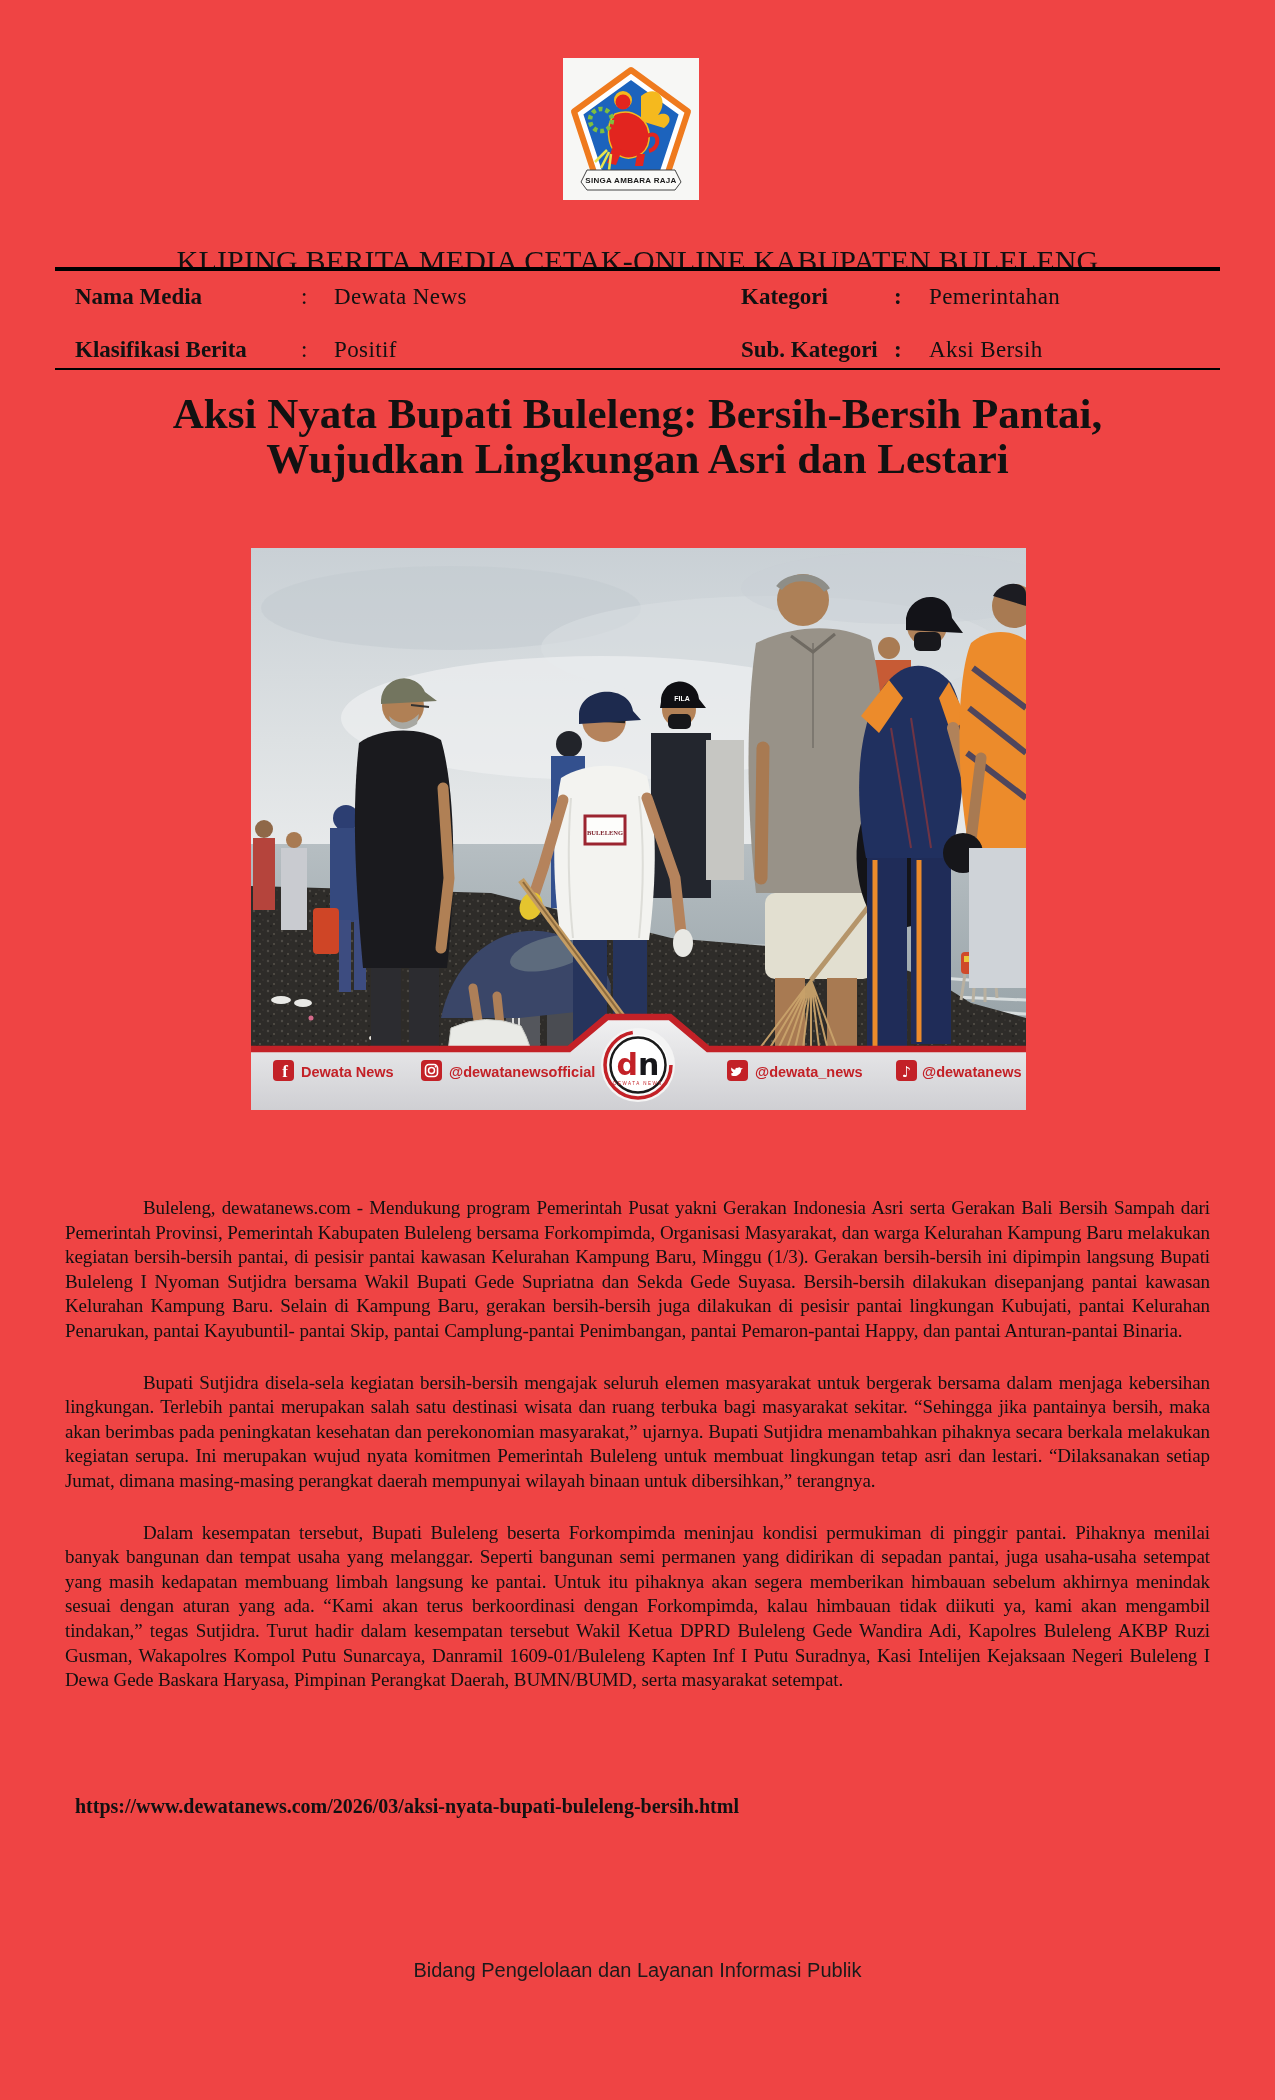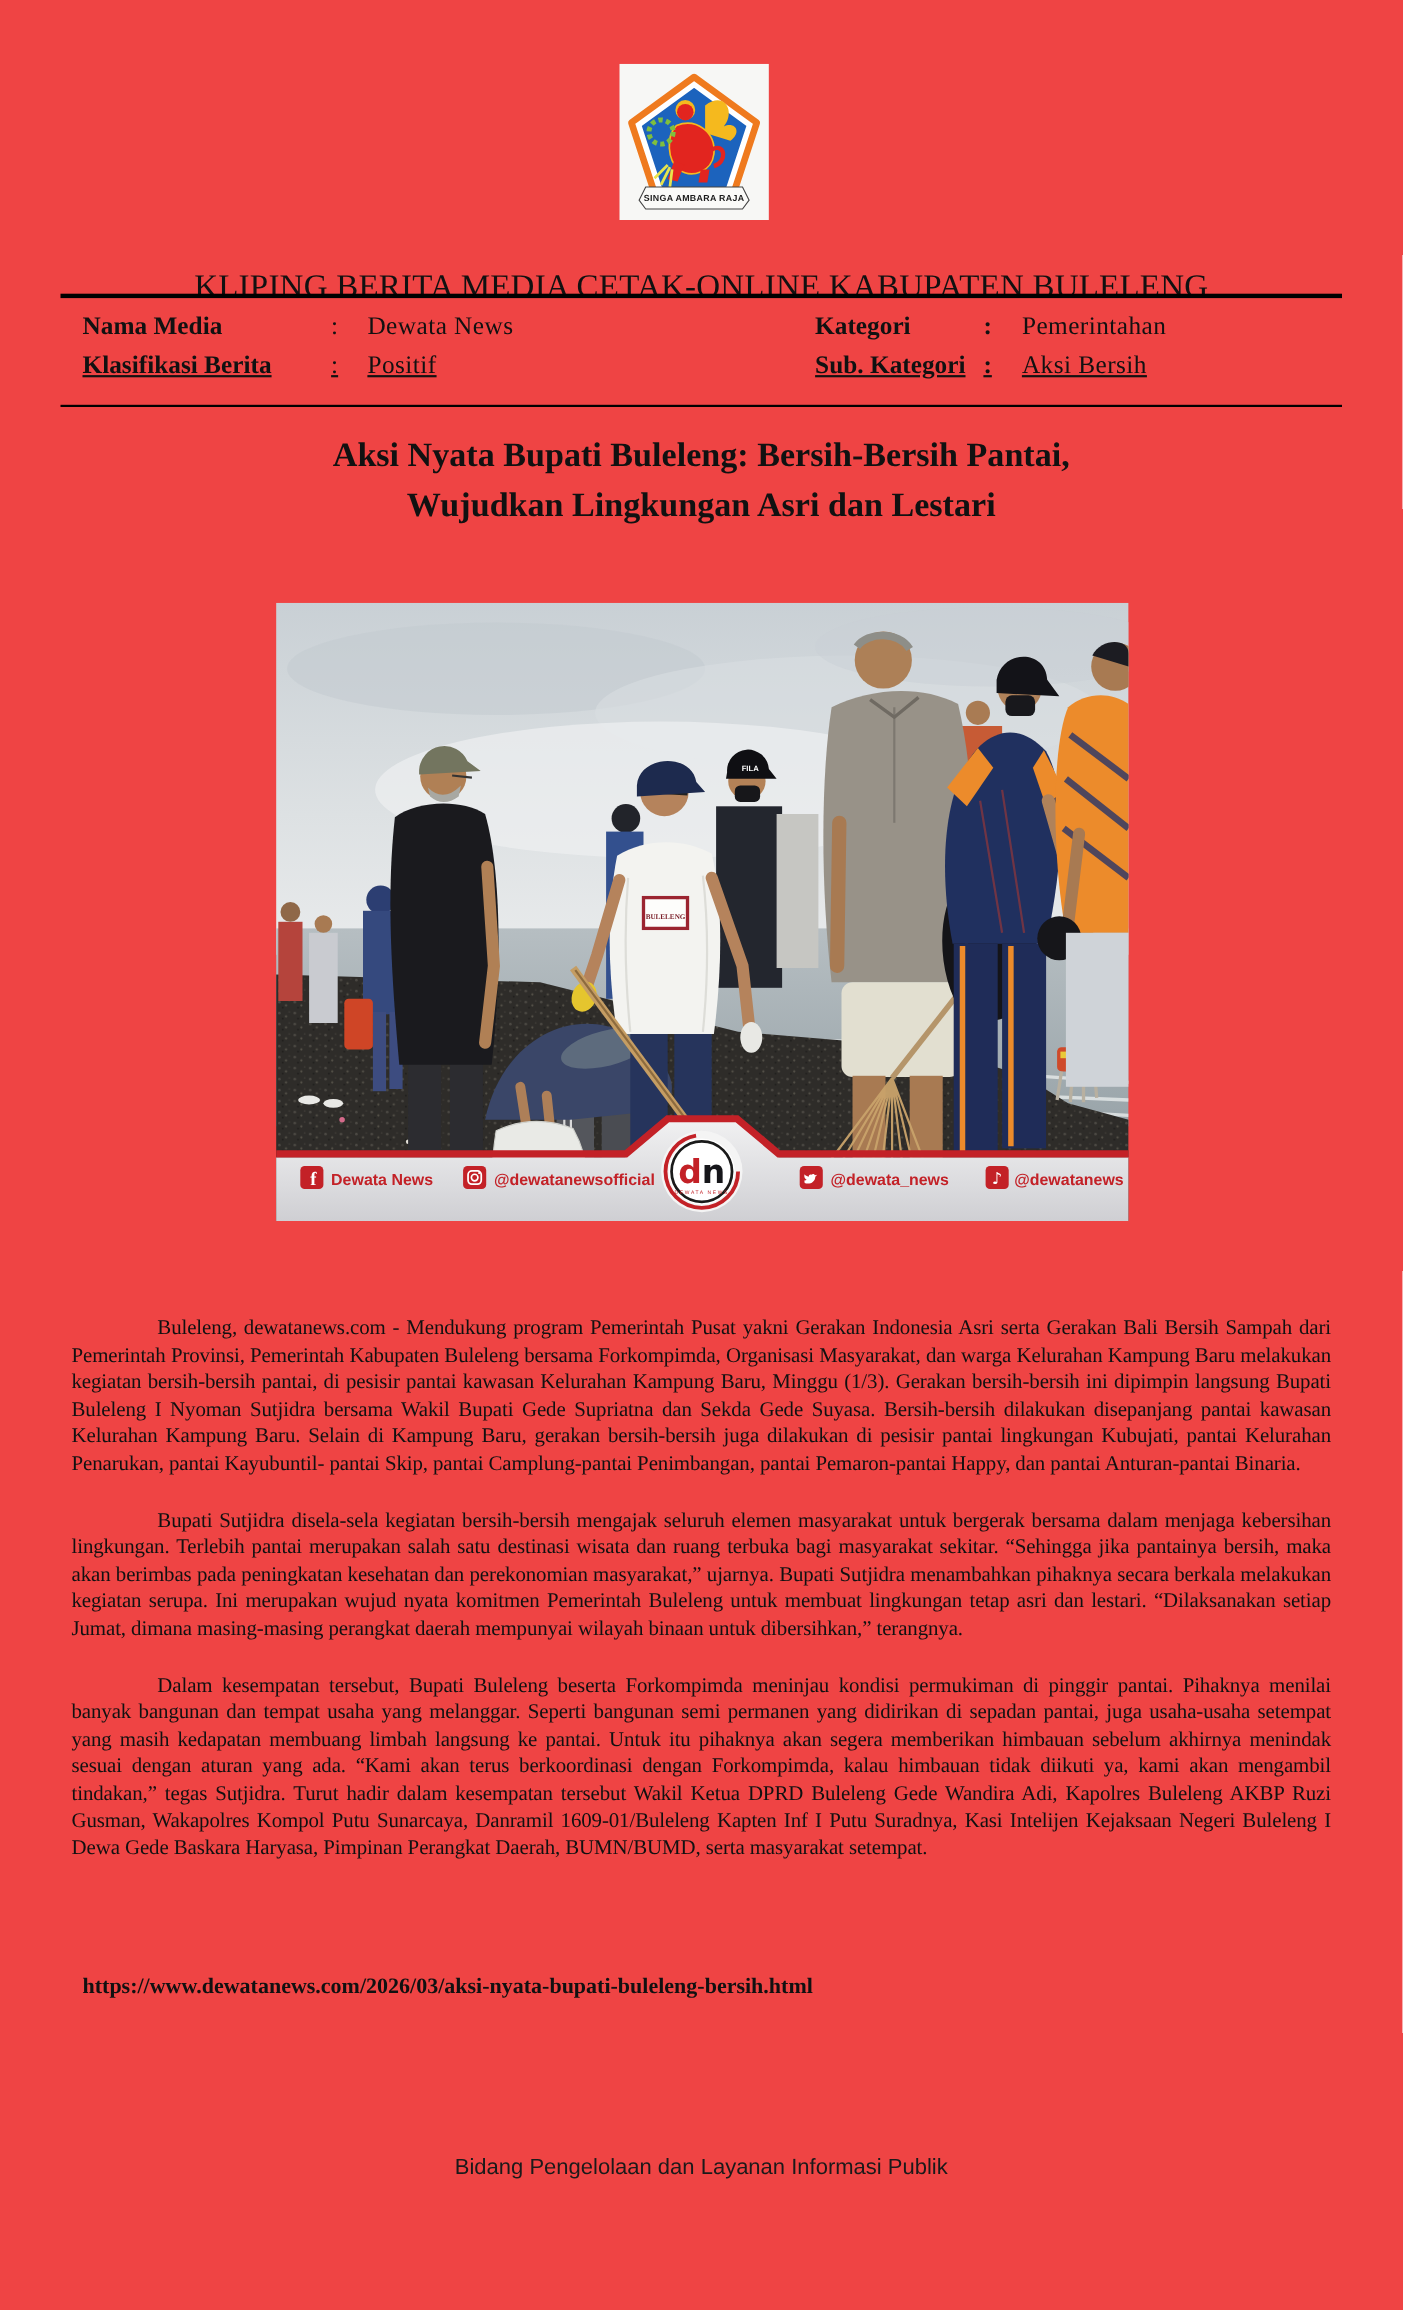--- a/index.html
+++ b/index.html
@@ -10,27 +10,27 @@
   
   .logo-box{left:563px;top:58px;width:136px;height:142px;}
   .doc-title{left:0;top:224px;width:1275px;text-align:center;font-size:30px;font-weight:normal;
              letter-spacing:0.2px;}
   .rule{left:55px;width:1165px;background:#000;}
   .rule-thick{top:267px;height:4px;}
   .rule-thin{top:368px;height:2px;}
 
   
   .meta{font-size:23px;white-space:nowrap;}
-  .m-r1{top:284px;} .m-r2{top:319px;text-decoration:underline;}
+  .m-r1{top:284px;} .m-r2{top:337px;}
   .m-llabel{left:75px;} .m-lcolon{left:301px;} .m-lvalue{left:334px;letter-spacing:0.4px;}
   .m-rlabel{left:741px;} .m-rcolon{left:894px;} .m-rvalue{left:929px;letter-spacing:0.4px;}
   .meta-label{font-weight:bold;}
 
   
-  .art-title{left:0;top:391px;width:1275px;text-align:center;font-weight:bold;font-size:31px;
+  .art-title{left:0;top:391px;width:1275px;text-align:center;font-weight:bold;font-size:43px;
              line-height:45px;}
 
   
   figure.photo{left:251px;top:548px;width:775px;height:562px;margin:0;}
   figure.photo svg{display:block;}
 
   
   .body-text{left:65px;top:1196px;width:1145px;}
   .body-text p{font-size:19px;line-height:24.6px;text-align:justify;text-indent:78px;
                margin:0 0 27px 0;letter-spacing:-0.1px;}

